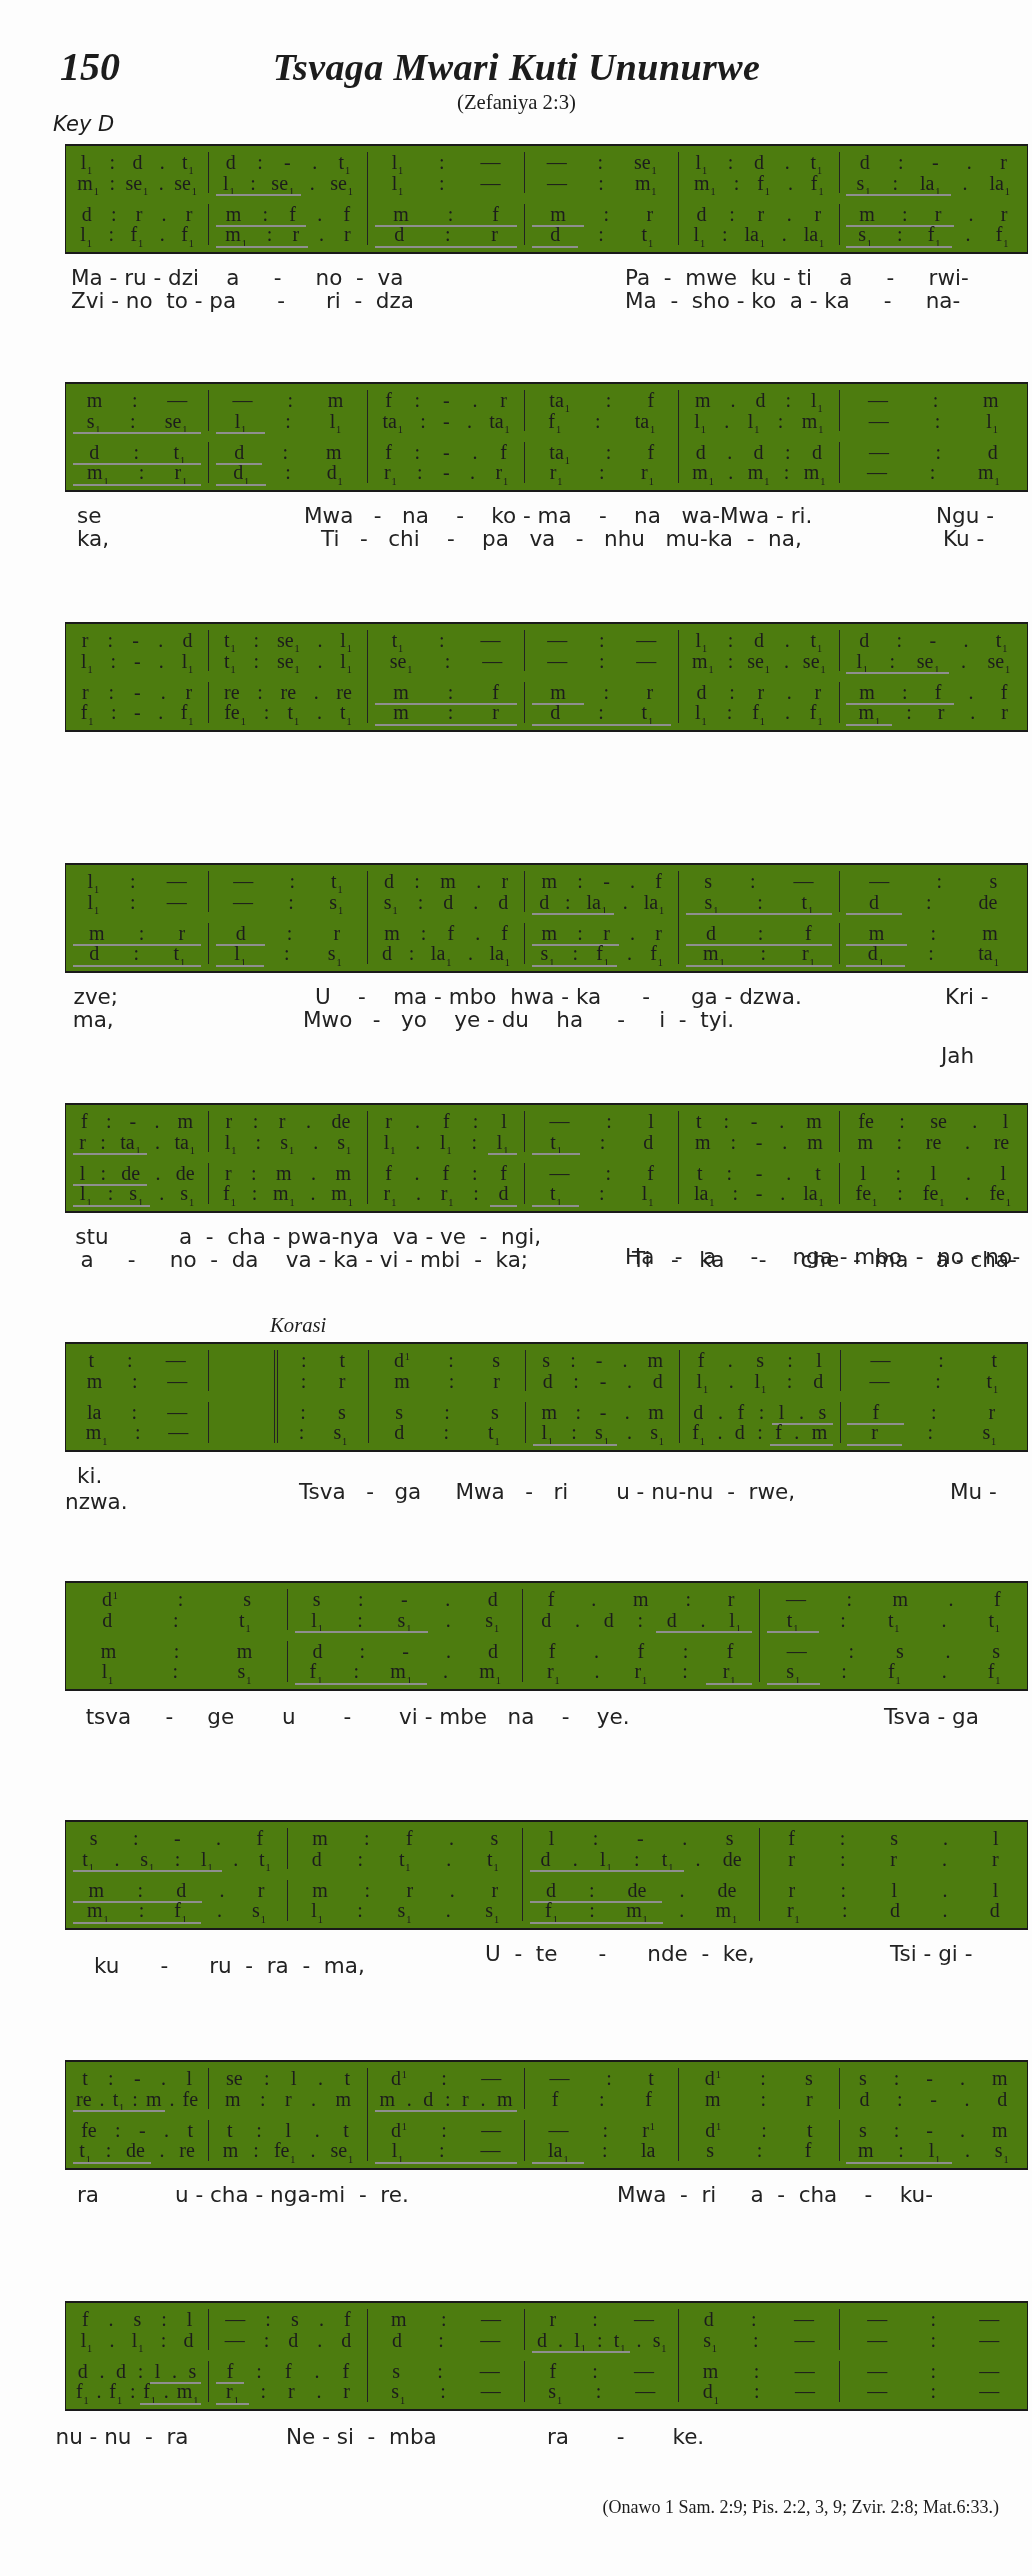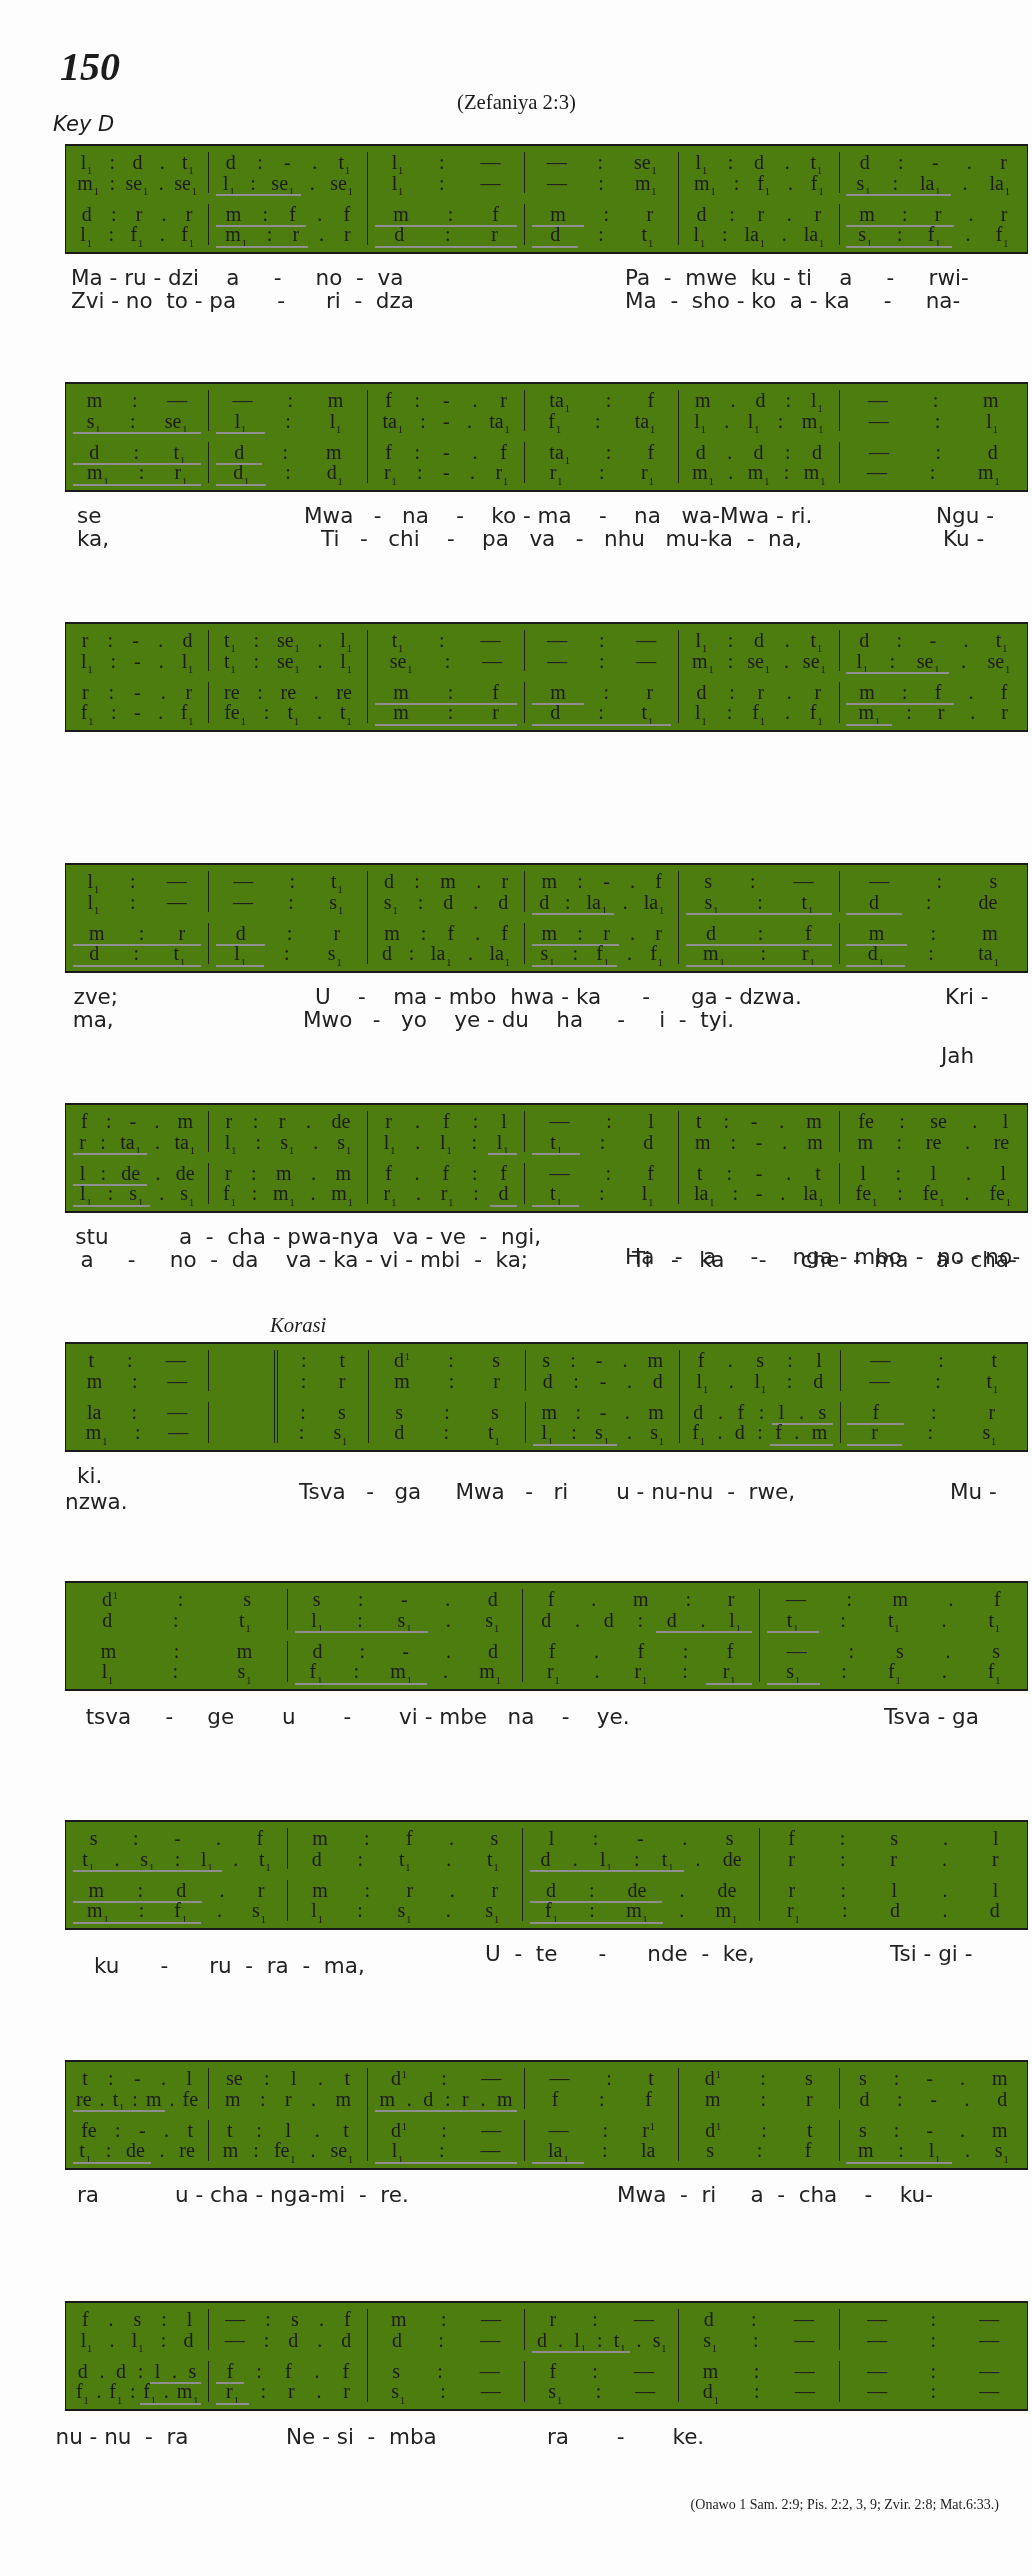--- a/index.html
+++ b/index.html
@@ -55,28 +55,29 @@
   }
   sub{font-size:10.3px;line-height:0;vertical-align:-5.2px;margin-left:0.9px;}
   sup{font-size:10.3px;line-height:0;vertical-align:6.9px;margin-left:0.9px;}
   .lyrics{
     position:absolute;left:0;top:110px;width:100%;height:69px;
     font-family:"DejaVu Sans",sans-serif;font-size:21.5px;color:#222;
   }
   .lyr-seg{position:absolute;white-space:pre;line-height:23px;}
   .footer{
     position:absolute;right:34px;top:2497px;
-    font-size:14px;font-family:"Liberation Serif",serif;
+    font-size:18px;font-family:"Liberation Serif",serif;
   }
 </style>
 </head>
 <body>
 
 <div class="sheet">
   <div class="hymn-number">150</div>
+  <div class="title">Tsvaga Mwari Kuti Ununurwe</div>
   <div class="subtitle">(Zefaniya 2:3)</div>
   <div class="key">Key D</div>
   <div id="systems">
       <div class="system" style="top: 144px;">
         <div class="score" style="grid-template-columns: 14.9fr 16.5fr 16.4fr 16fr 16.7fr 19.5fr;">
           <div class="cell bar">
             <span class="tok">l<sub>1</sub></span>
             <span class="tok">:</span>
             <span class="tok">d</span>
             <span class="tok">.</span>

